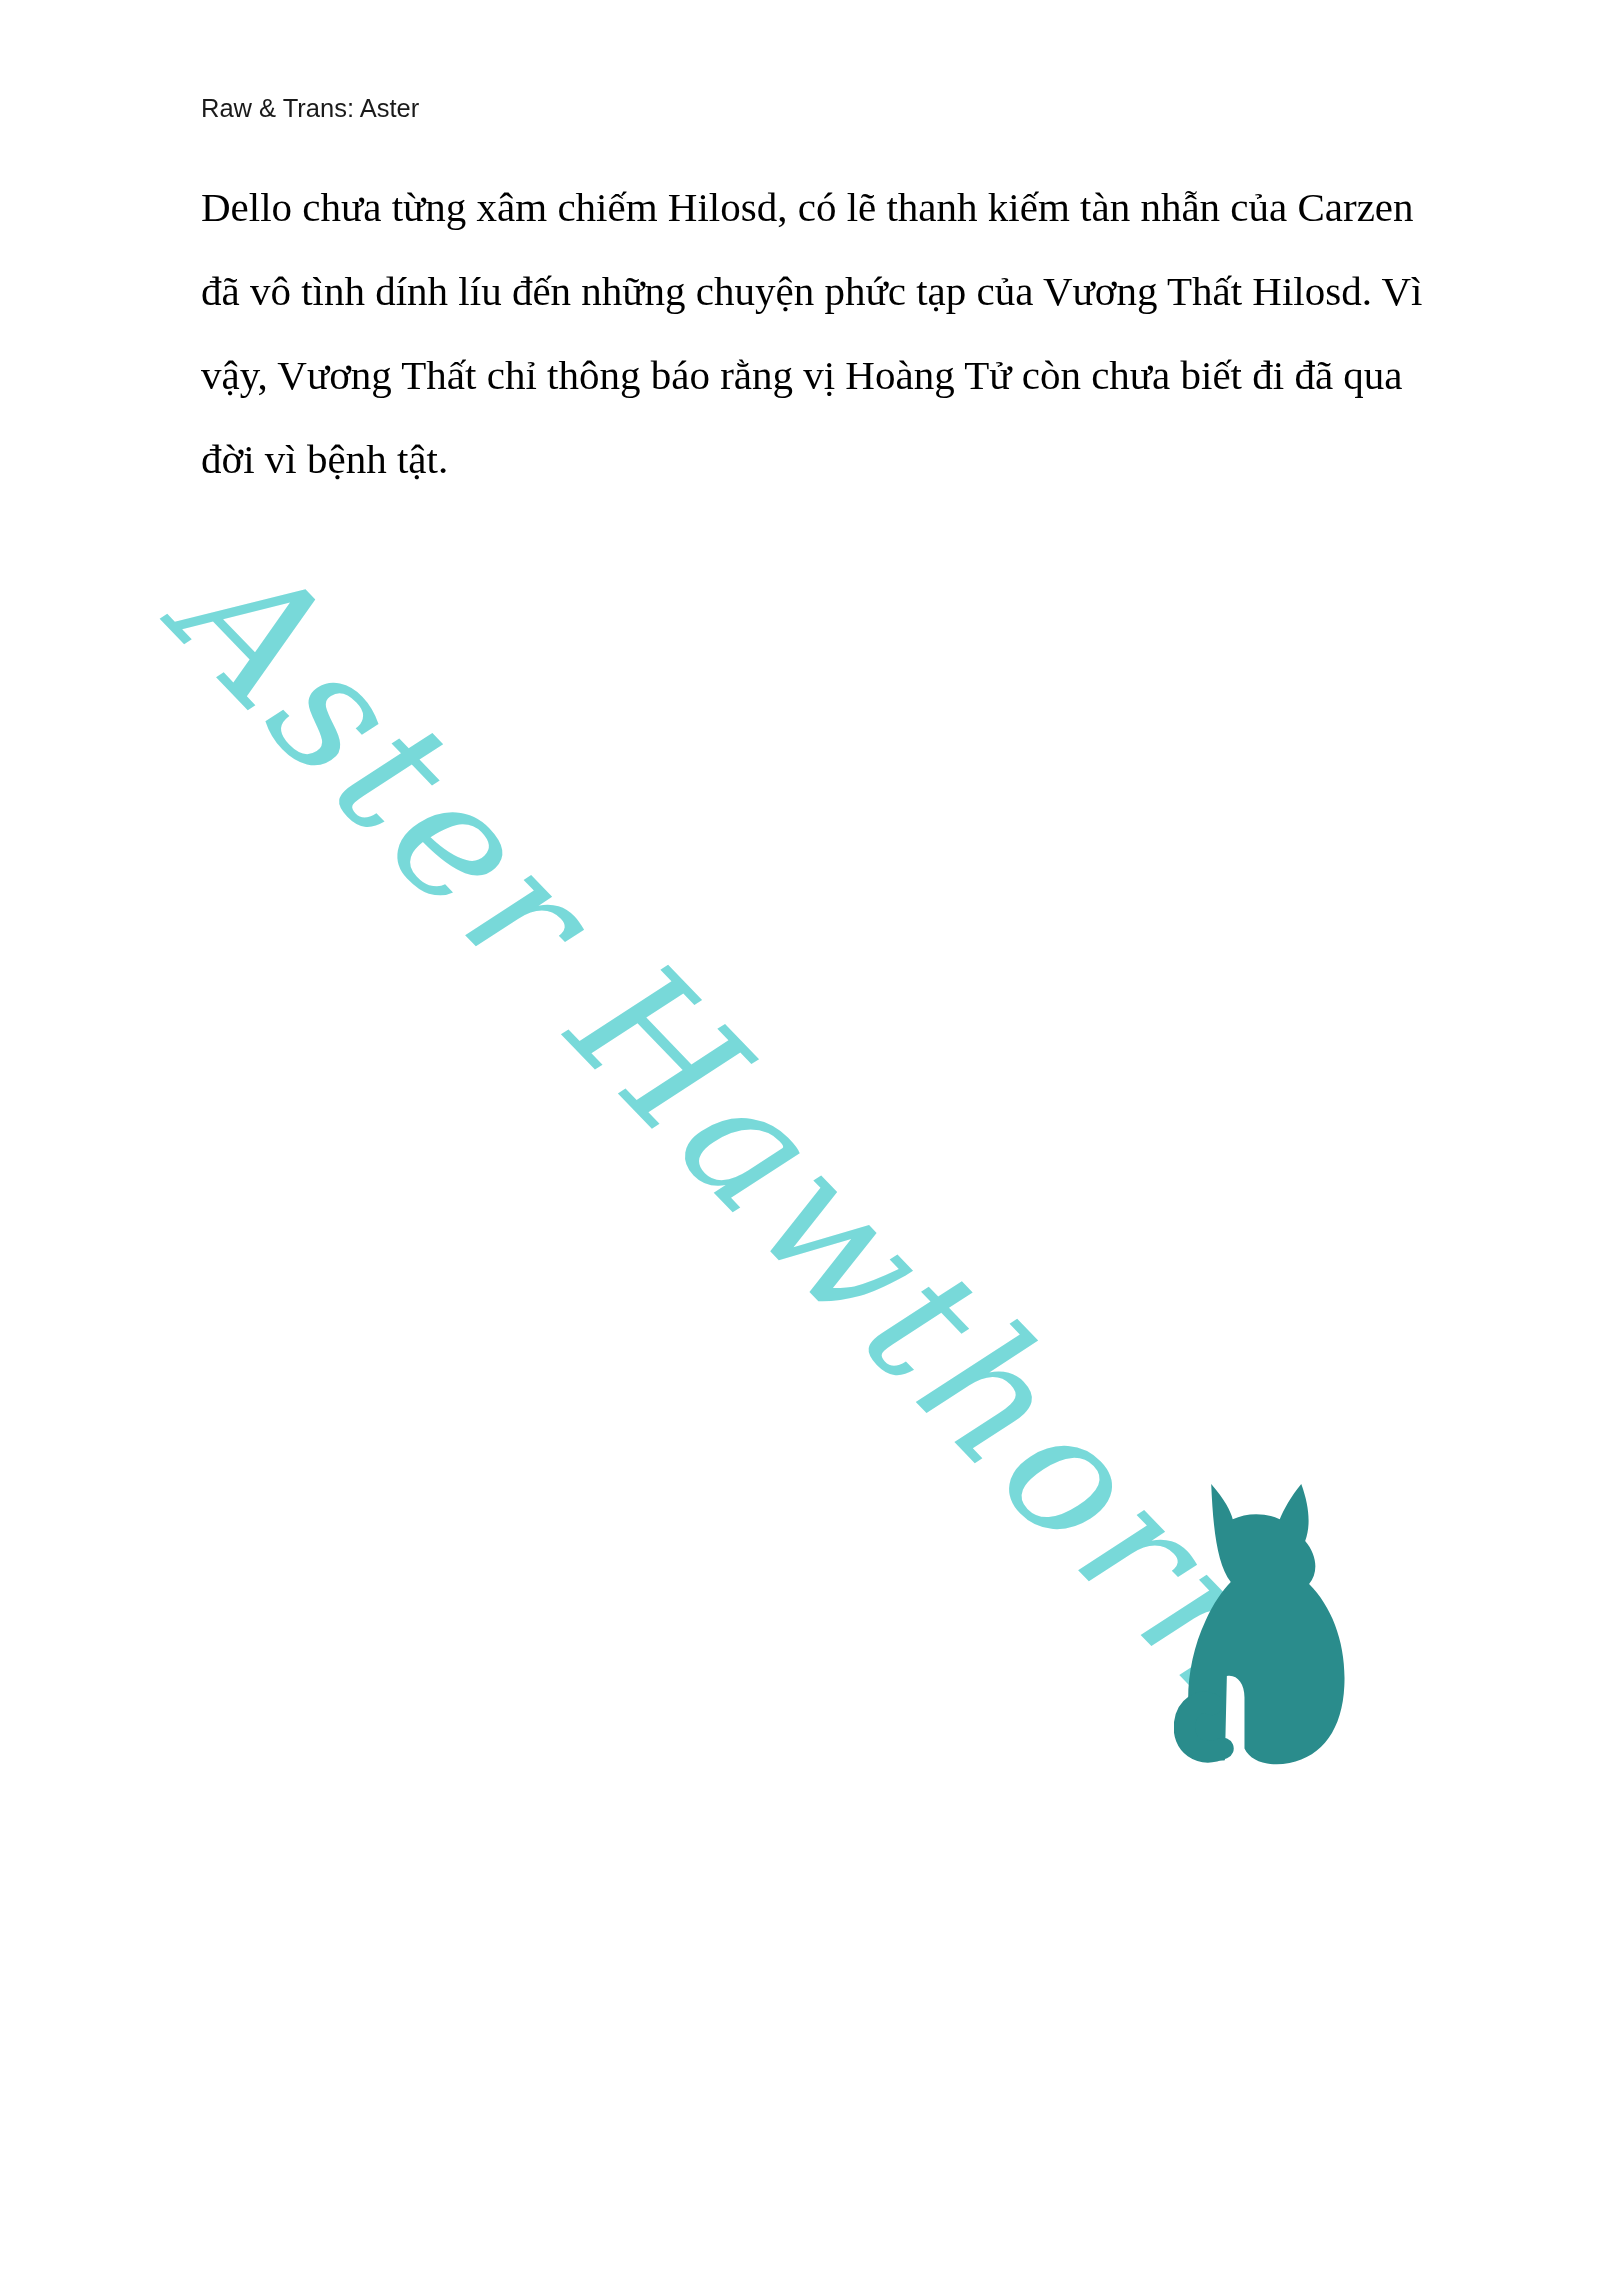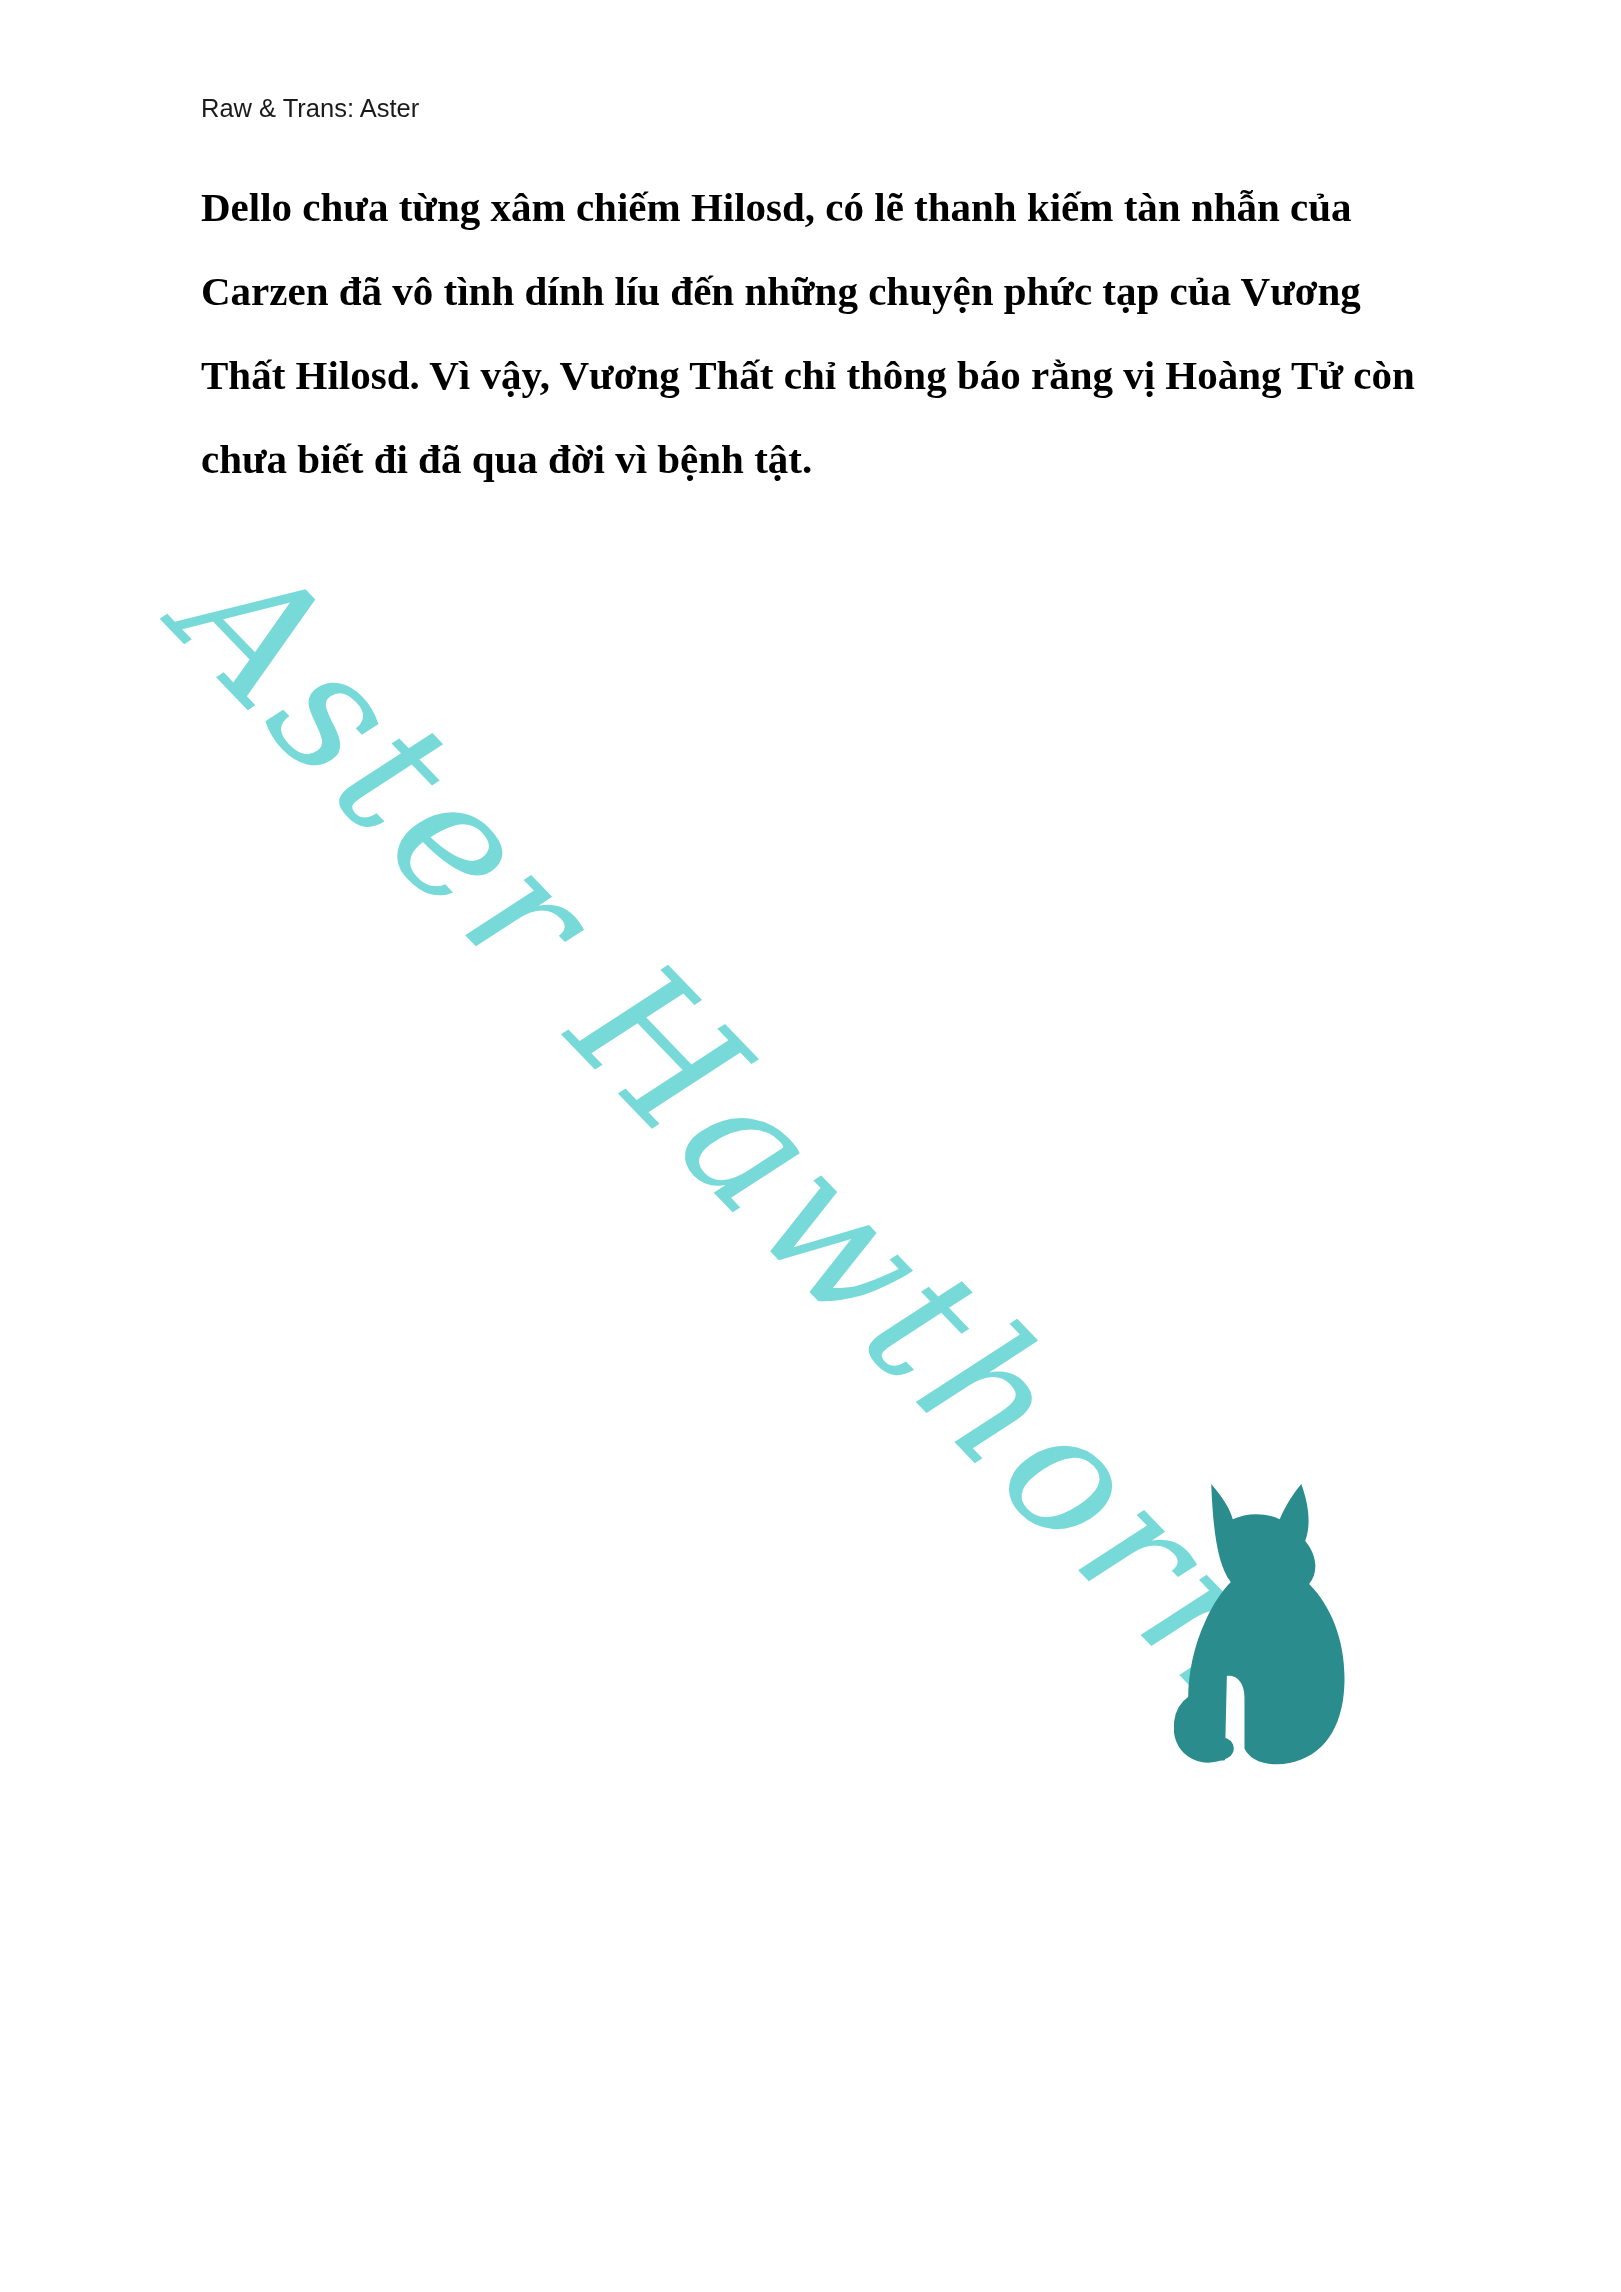--- a/index.html
+++ b/index.html
@@ -24,21 +24,20 @@
     color: #1a1a1a;
     z-index: 3;
   }
   .content {
     position: absolute;
     top: 165px;
     left: 201px;
     width: 1230px;
     z-index: 2;
     color: #000000;
-    font-weight: bold;
   }
   .content p {
     margin: 0 0 116px 0;
     font-size: 41px;
     line-height: 84px;
     font-family: "Liberation Serif", serif;
   }
   .watermark {
     position: absolute;
     left: 0px;

